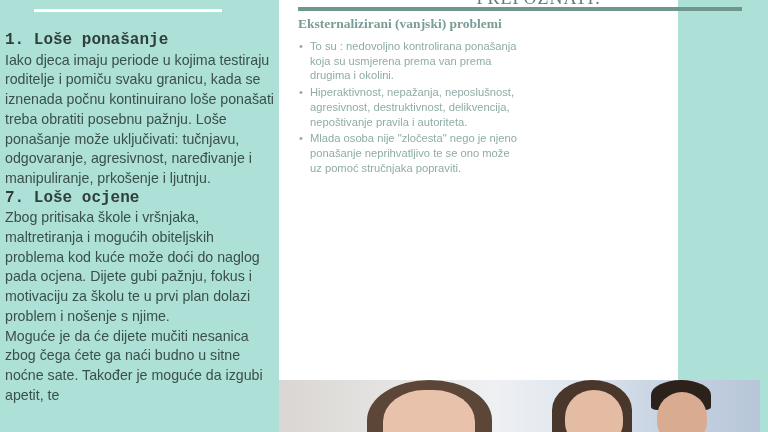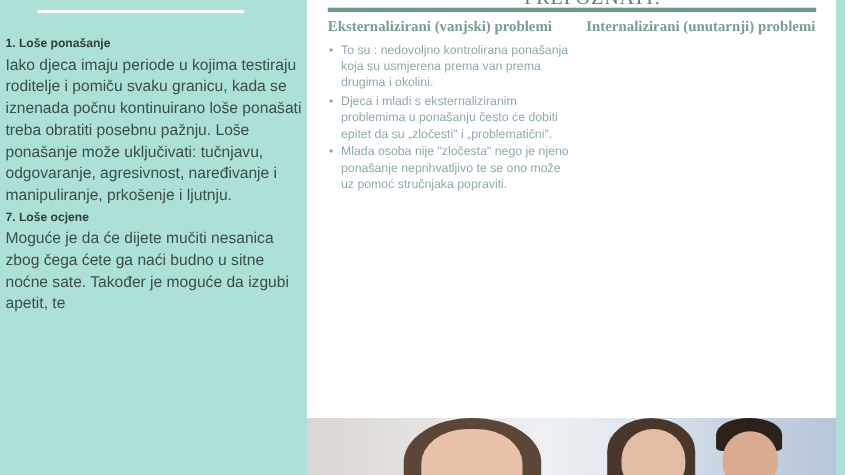--- a/index.html
+++ b/index.html
@@ -1,22 +1,22 @@
 <!DOCTYPE html>
 <html><head>
 <meta charset="utf-8">
 <style>
   html, body { margin:0; padding:0; }
   body { width:768px; height:432px; overflow:hidden; background:#ade0d6; position:relative; font-family:"Liberation Sans", sans-serif; }
   .left { position:absolute; left:0; top:0; width:278px; height:432px; background:#ade0d6; }
   .left .rule { position:absolute; left:34px; top:9px; width:188px; height:3px; background:#ffffff; }
   .left .content { position:absolute; left:5px; top:31px; width:270px; color:#3b4f4b; font-size:14.2px; line-height:19.7px; }
-  .left h3 { margin:0; font-size:11px; font-weight:bold; color:#2f3f3c; line-height:19.7px; }
+  .left h3 { margin:0; font-size:16px; font-weight:bold; color:#2f3f3c; line-height:19.7px;font-family:Liberation Mono, monospace; }
   .left p { margin:0; }
-  .card { position:absolute; left:279px; top:0; width:481px; height:380px; background:#ffffff; }
+  .card { position:absolute; left:279px; top:0; width:399px; height:380px; background:#ffffff; }
   .card .title { position:absolute; left:160px; top:-12px; width:200px; text-align:center; font-family:"Liberation Serif", serif; font-size:18px; color:#5e7f79; letter-spacing:1px; }
   .card .dark-rule { position:absolute; left:19px; top:7px; width:444px; height:4px; background:#6f968f; }
   .col { position:absolute; top:16px; width:220px; }
   .col.ext { left:19px; }
   .col.int { left:254px; width:214px; }
   .col h4 { margin:0 0 8px 0; font-family:"Liberation Serif", serif; font-weight:bold; font-size:13.5px; line-height:15px; color:#7a9c96; }
   .col ul { margin:0; padding:0 0 0 12px; list-style:none; }
   .col li { position:relative; font-size:11.2px; line-height:14.7px; color:#8faca7; margin:0 0 2px 0; }
   .col li::before { content:"•"; position:absolute; left:-11px; top:0; color:#8faca7; }
   .photo { position:absolute; left:279px; top:380px; width:481px; height:52px; overflow:hidden; background:linear-gradient(90deg,#d9d6d3 0%,#e4e2e0 20%,#eef0f3 45%,#dfe6ee 62%,#c7d3e2 80%,#b7c6d8 100%); }
@@ -31,39 +31,39 @@
 </style>
 </head>
 <body>
 
 <div class="left">
   <div class="rule"></div>
   <div class="content">
     <h3>1. Loše ponašanje</h3>
     <p>Iako djeca imaju periode u kojima testiraju roditelje i pomiču svaku granicu, kada se iznenada počnu kontinuirano loše ponašati treba obratiti posebnu pažnju. Loše ponašanje može uključivati: tučnjavu, odgovaranje, agresivnost, naređivanje i manipuliranje, prkošenje i ljutnju.</p>
     <h3>7. Loše ocjene</h3>
+    <p>Zbog pritisaka škole i vršnjaka, maltretiranja i mogućih obiteljskih problema kod kuće može doći do naglog pada ocjena. Dijete gubi pažnju, fokus i motivaciju za školu te u prvi plan dolazi problem i nošenje s njime.</p>
     <p>Moguće je da će dijete mučiti nesanica zbog čega ćete ga naći budno u sitne noćne sate. Također je moguće da izgubi apetit, te</p>
   </div>
 </div>
 
 <div class="card">
   <div class="title">PREPOZNATI!</div>
   <div class="dark-rule"></div>
 
   <div class="col ext">
     <h4>Eksternalizirani (vanjski) problemi</h4>
     <ul>
       <li>To su : nedovoljno kontrolirana ponašanja koja su usmjerena prema van prema drugima i okolini.</li>
-      <li>Djeca i mladi s eksternaliziranim problemima u ponašanju često će dobiti epitet da su „zločesti" i „problematični".</li>
+      <li>Hiperaktivnost, nepažanja, neposlušnost, agresivnost, destruktivnost, delikvencija, nepoštivanje pravila i autoriteta.</li>
       <li>Mlada osoba nije "zločesta" nego je njeno ponašanje neprihvatljivo te se ono može uz pomoć stručnjaka popraviti.</li>
     </ul>
   </div>
 
   <div class="col int">
-    <h4>Internalizirani (unutarnji) problemi</h4>
     <ul>
     </ul>
   </div>
 </div>
 
 <div class="photo">
   <div class="face girl-hair"></div>
   <div class="face girl-face"></div>
   <div class="face woman-hair"></div>
   <div class="face woman-face"></div>

